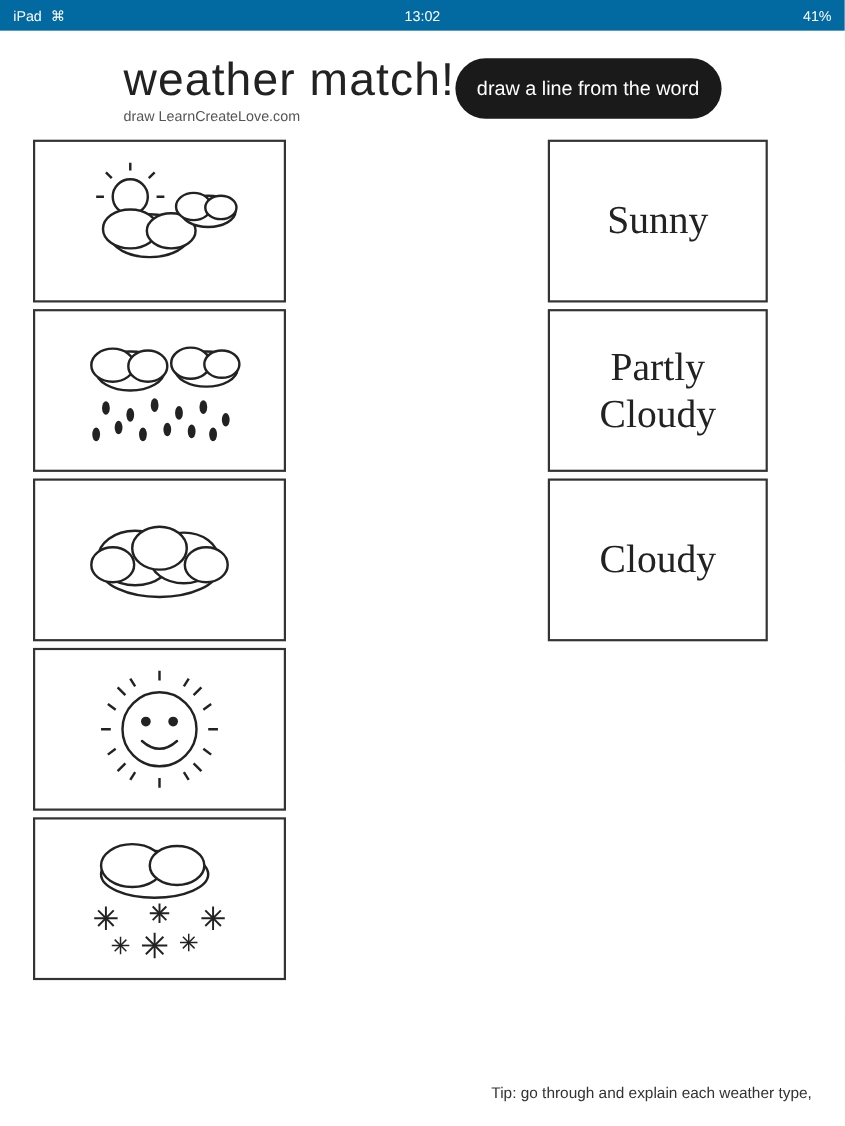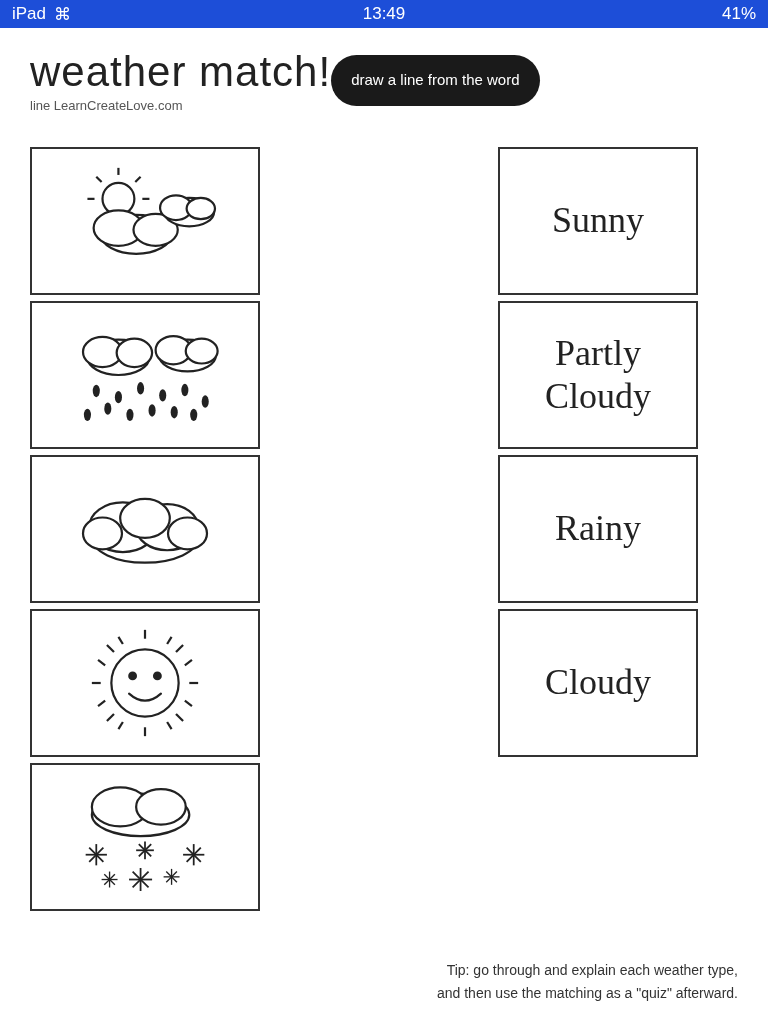--- a/index.html
+++ b/index.html
@@ -9,27 +9,27 @@
       height: 1024px;
       background: #f0f0f0;
       font-family: Georgia, serif;
       overflow: hidden;
     }
 
     
     .status-bar {
       width: 100%;
       height: 28px;
-      background: #1d4ed8;
+      background: #0369a1;
       display: flex;
       align-items: center;
       justify-content: space-between;
       padding: 0 12px;
       color: white;
-      font-size: 17px;
+      font-size: 13px;
       font-family: Arial, sans-serif;
     }
 
     .status-left { display: flex; align-items: center; gap: 8px; }
     .status-center { position: absolute; left: 50%; transform: translateX(-50%); }
     .status-right { display: flex; align-items: flex-end; gap: 6px; }
 
     
     .content {
       width: 100%;
@@ -37,22 +37,22 @@
       background: white;
       padding: 20px 30px;
       display: flex;
       flex-direction: column;
     }
 
     
     .header {
       display: flex;
       align-items: center;
-      justify-content: flex-start;
-      margin-bottom: 24px;
+      justify-content: center;
+      margin-bottom: 4px;
     }
 
     .title-area {
       display: flex;
       flex-direction: column;
     }
 
     .title-text {
       font-family: 'Comic Sans MS', cursive, sans-serif;
       font-size: 42px;
@@ -66,21 +66,21 @@
       font-size: 13px;
       color: #555;
       margin-top: 2px;
     }
 
     .instruction-bubble {
       background: #1a1a1a;
       color: white;
       padding: 14px 20px;
       border-radius: 40px;
-      font-size: 15px;
+      font-size: 18px;
       font-family: Arial, sans-serif;
       text-align: center;
       max-width: 250px;
       line-height: 1.5;
     }
 
     
     .matching-area {
       display: flex;
       flex: 1;
@@ -155,32 +155,32 @@
     }
   </style>
 </head>
 <body>
 
 <div class="status-bar">
   <div class="status-left">
     <span>iPad</span>
     <span>⌘</span>
   </div>
-  <div class="status-center">13:49</div>
+  <div class="status-center">13:02</div>
   <div class="status-right">
     <span>41%</span>
   </div>
 </div>
 
 <div class="content">
 
   <div class="header">
     <div class="title-area">
       <span class="title-text">weather match!</span>
-      <span class="subtitle-text">line LearnCreateLove.com</span>
+      <span class="subtitle-text">draw LearnCreateLove.com</span>
     </div>
     <div class="instruction-bubble">
       <span>draw a line from the word</span><br>
     </div>
   </div>
 
   <div class="matching-area">
 
     <div class="pictures-column">
 
@@ -343,30 +343,26 @@
 
       <div class="word-box">
         <span class="word-label">Sunny</span>
       </div>
 
 
       <div class="word-box">
         <span class="word-label">Partly<br>Cloudy</span>
       </div>
 
-      <div class="word-box">
-        <span class="word-label">Rainy</span>
-      </div>
 
       <div class="word-box">
         <span class="word-label">Cloudy</span>
       </div>
 
     </div>
 
   </div>
 
   <div class="tip-area">
     <span>Tip: go through and explain each weather type,</span><br>
-    <span>and then use the matching as a "quiz" afterward.</span>
   </div>
 
 </div>
 
 </body></html>

